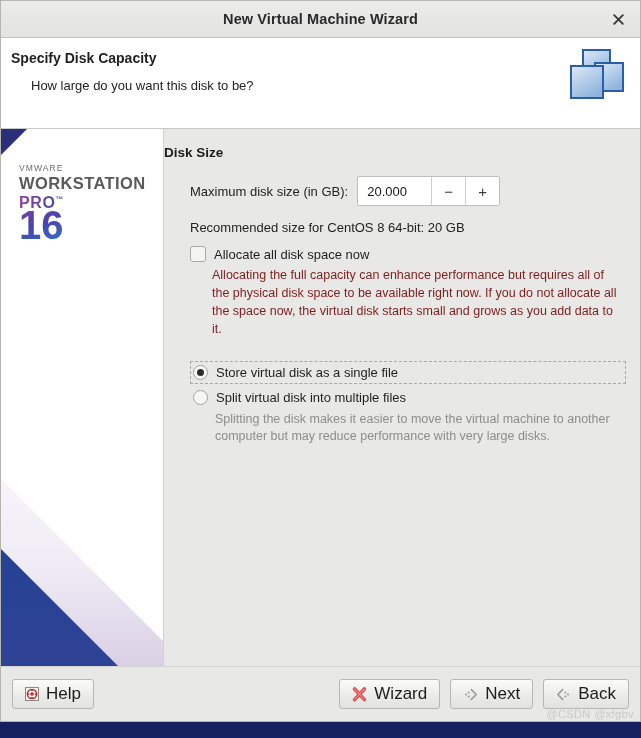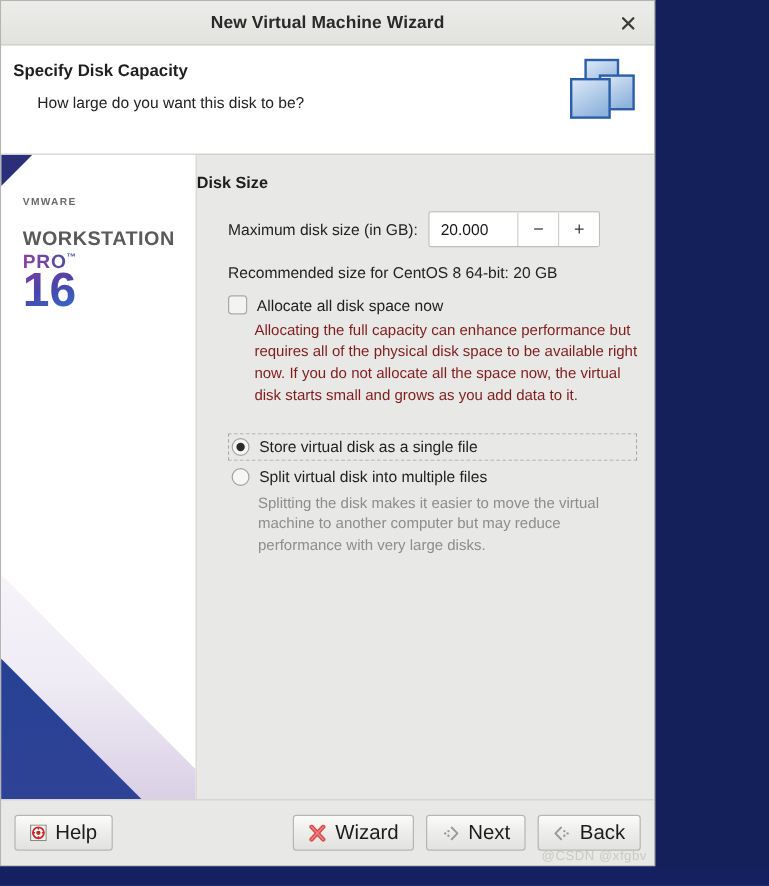--- a/index.html
+++ b/index.html
@@ -12,21 +12,21 @@
     height: 738px;
     font-family: "Liberation Sans", sans-serif;
     font-size: 13px;
     color: #2b2b2b;
     overflow: hidden;
   }
 
   .window {
     position: absolute;
     left: 0; top: 0;
-    width: 546px;
+    width: 641px;
     height: 722px;
     background: #e8e8e6;
     border: 1px solid #b4b4b0;
     box-sizing: border-box;
     display: flex;
     flex-direction: column;
   }
 
   
   .titlebar {
@@ -130,24 +130,24 @@
   }
   .sb-logo {
     position: absolute;
     left: 18px;
     top: 34px;
     width: 140px;
     z-index: 5;
   }
   .logo-vmware {
     font-size: 8.5px;
-    font-weight: bold;
+    font-weight: normal;
     letter-spacing: 1.1px;
     color: #6b6b6b;
-    margin-bottom: 18px;
+    margin-bottom: 2px;
   }
   .logo-workstation {
     font-size: 16.5px;
     font-weight: bold;
     letter-spacing: 0.4px;
     color: #5a5a5a;
     line-height: 1.05;
   }
   .logo-row {
     display: flex;

